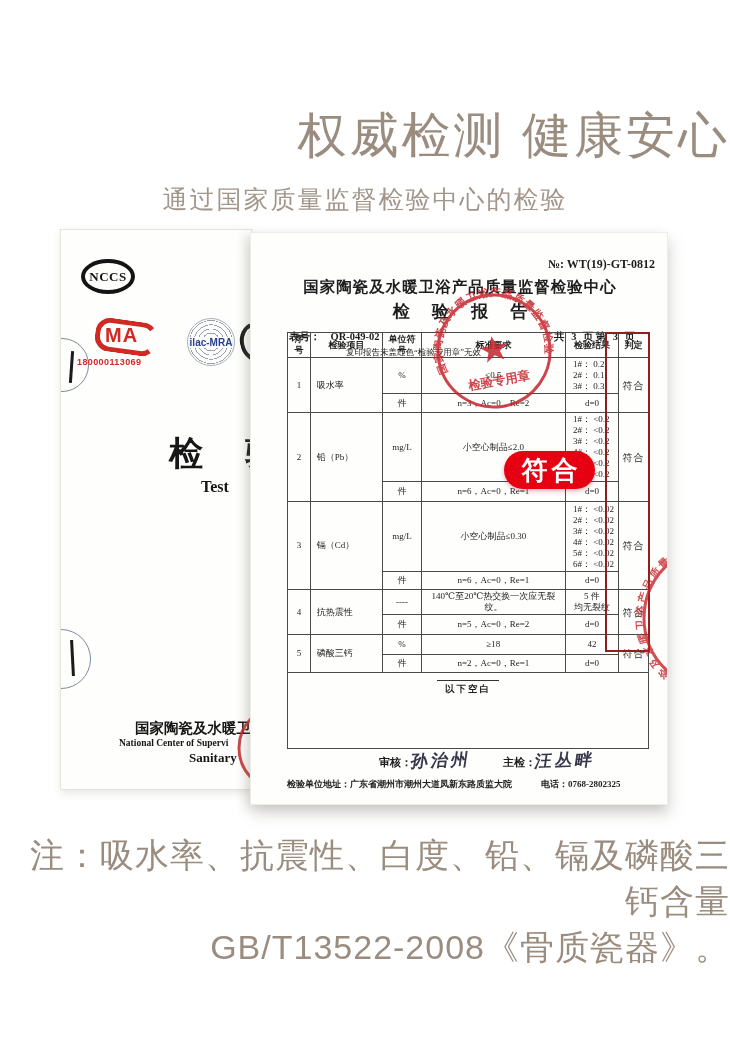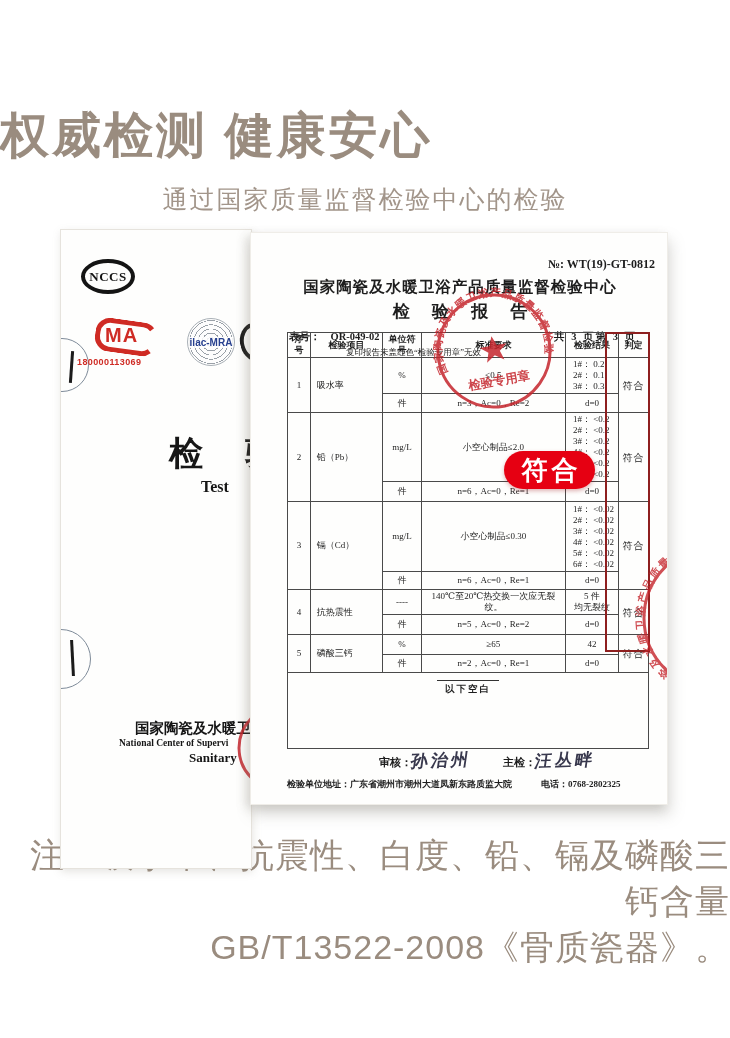--- a/index.html
+++ b/index.html
@@ -1,28 +1,28 @@
 <!DOCTYPE html>
 <html><head>
 <meta charset="utf-8">
 <style>
   * { margin:0; padding:0; box-sizing:border-box; }
   html,body { background:#ffffff; }
   body { font-family:"Liberation Sans","DejaVu Sans",sans-serif; }
   #canvas { position:relative; width:730px; height:1038px; background:#fff; overflow:hidden; margin:0 auto; }
 
   
-  .hero-title { position:absolute; top:103px; left:0; width:730px; text-align:left;
-    font-size:49px; font-weight:700; color:#9a8c7f; letter-spacing:3px; }
+  .hero-title { position:absolute; top:103px; left:0; width:730px; text-align:right;
+    font-size:49px; font-weight:400; color:#9a8c7f; letter-spacing:3px; }
   .hero-sub { position:absolute; top:183px; left:0; width:730px; text-align:center;
     font-size:25px; font-weight:400; color:#a2958a; letter-spacing:2px; }
 
   
   .paper { position:absolute; background:#fefefd; }
-  #left-cert { left:60px; top:229px; width:192px; height:640px; z-index:1;
+  #left-cert { left:60px; top:229px; width:192px; height:561px; z-index:1;
     border:1px solid #e6e3dd; box-shadow:1px 3px 8px rgba(140,135,125,.22); overflow:hidden;
     font-family:"Liberation Serif","DejaVu Serif",serif; }
   #right-cert { left:250px; top:232px; width:418px; height:573px; z-index:2;
     box-shadow:-5px 3px 9px rgba(120,115,105,.18), 2px 9px 14px rgba(120,115,105,.28);
     border:1px solid #efede8; overflow:hidden;
     font-family:"Liberation Serif","DejaVu Serif",serif; color:#1d1d1d; }
 
   
   .nccs { position:absolute; left:20px; top:29px; width:54px; height:35px; border:4px solid #141414;
     border-radius:50%; display:flex; align-items:center; justify-content:center;
@@ -237,21 +237,21 @@
             </tr>
             <tr style="height: 20px;">
               <td>件</td>
               <td>n=5，Ac=0，Re=2</td>
               <td>d=0</td>
             </tr>
             <tr style="height: 20px;">
               <td class="no" rowspan="2">5</td>
               <td class="item" rowspan="2">磷酸三钙</td>
               <td>%</td>
-              <td class="std">≥65</td>
+              <td class="std">≥18</td>
               <td class="res ">
                 <div>42</div>
               </td>
               <td class="verdict" rowspan="2">符合</td>
             </tr>
             <tr style="height: 18px;">
               <td>件</td>
               <td>n=2，Ac=0，Re=1</td>
               <td>d=0</td>
             </tr>

